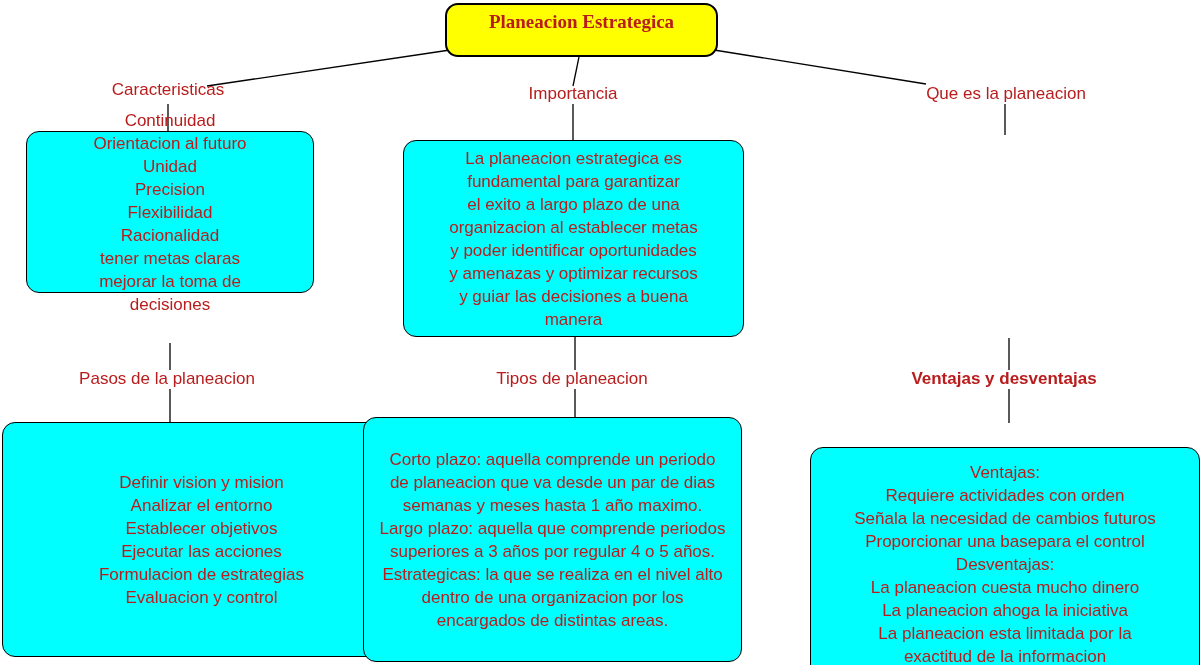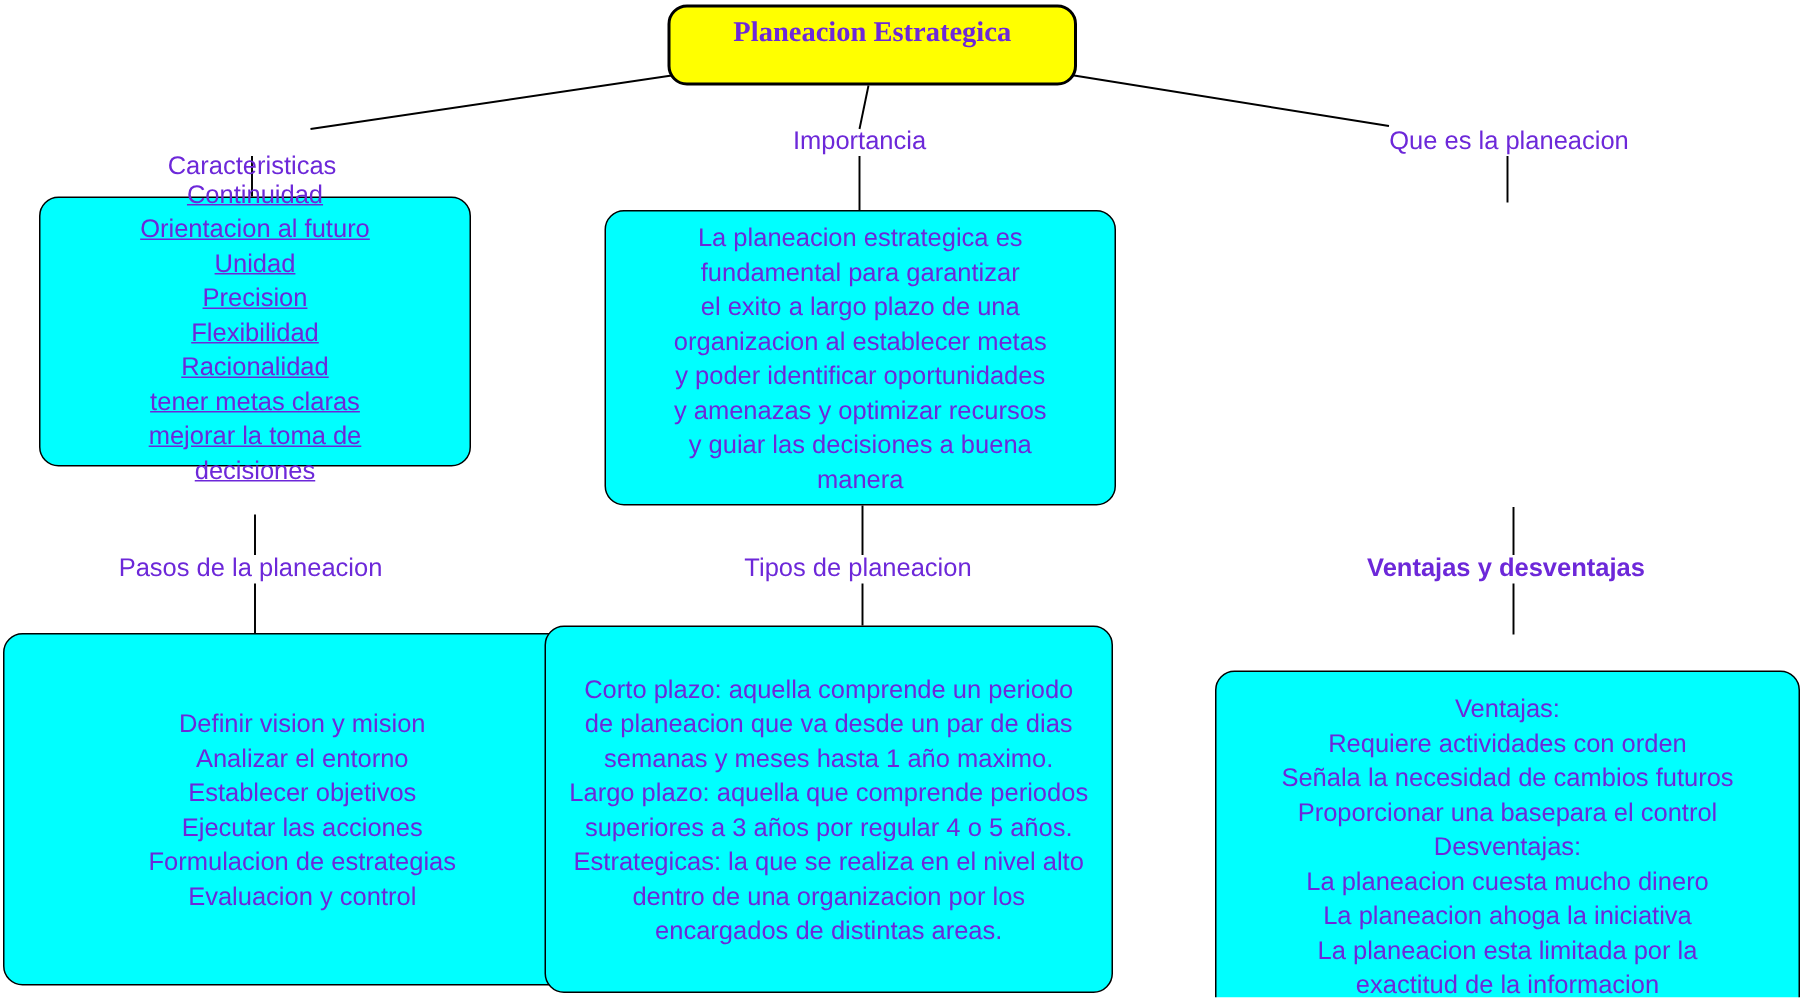--- a/index.html
+++ b/index.html
@@ -7,21 +7,21 @@
     --node-fill: #00FFFF;
     --ink: #000000;
   }
   html, body { margin: 0; padding: 0; background: #ffffff; }
   .stage {
     position: relative;
     width: 1203px;
     height: 665px;
     background: #ffffff;
     font-family: "Liberation Sans", sans-serif;
-    color: #6d28d9;
+    color: #b91c1c;
     overflow: hidden;
   }
   .wires {
     position: absolute;
     left: 0; top: 0;
     width: 1203px; height: 665px;
     pointer-events: none;
   }
   .wires line { stroke: var(--ink); stroke-width: 1.3; }
   .title-node {
@@ -53,28 +53,28 @@
     border-radius: 13px;
     display: flex;
     align-items: center;
     justify-content: center;
     text-align: center;
     font-size: 17px;
     line-height: 23px;
     white-space: pre-line;
     padding: 4px 8px;
   }
-  #lbl-caracteristicas { left: 168px; top: 102px; text-align: right; }
+  #lbl-caracteristicas { left: 168px; top: 81px; text-align: right; }
   #lbl-importancia     { left: 573px; top: 85px; }
   #lbl-que-es          { left: 1006px; top: 85px; }
   #lbl-pasos           { left: 167px; top: 370px; }
   #lbl-tipos           { left: 572px; top: 370px; }
   #lbl-ventajas        { left: 1004px; top: 370px; font-weight: bold; }
 
-  #box-caracteristicas { left: 26px;  top: 131px; width: 288px; height: 180px; text-decoration: underline; }
+  #box-caracteristicas { left: 26px;  top: 131px; width: 288px; height: 162px; }
   #box-importancia     { left: 403px; top: 140px; width: 341px; height: 197px; }
   #box-que-es          { left: 833px; top: 135px; width: 342px; height: 203px; }
   #box-pasos           { left: 2px;   top: 422px; width: 399px; height: 235px; }
   #box-tipos           { left: 363px; top: 417px; width: 379px; height: 245px; }
   #box-ventajas        { left: 810px; top: 423px; width: 390px; height: 234px; margin-top: 24px; }
 </style>
 </head>
 <body>
 
 <div class="stage">

